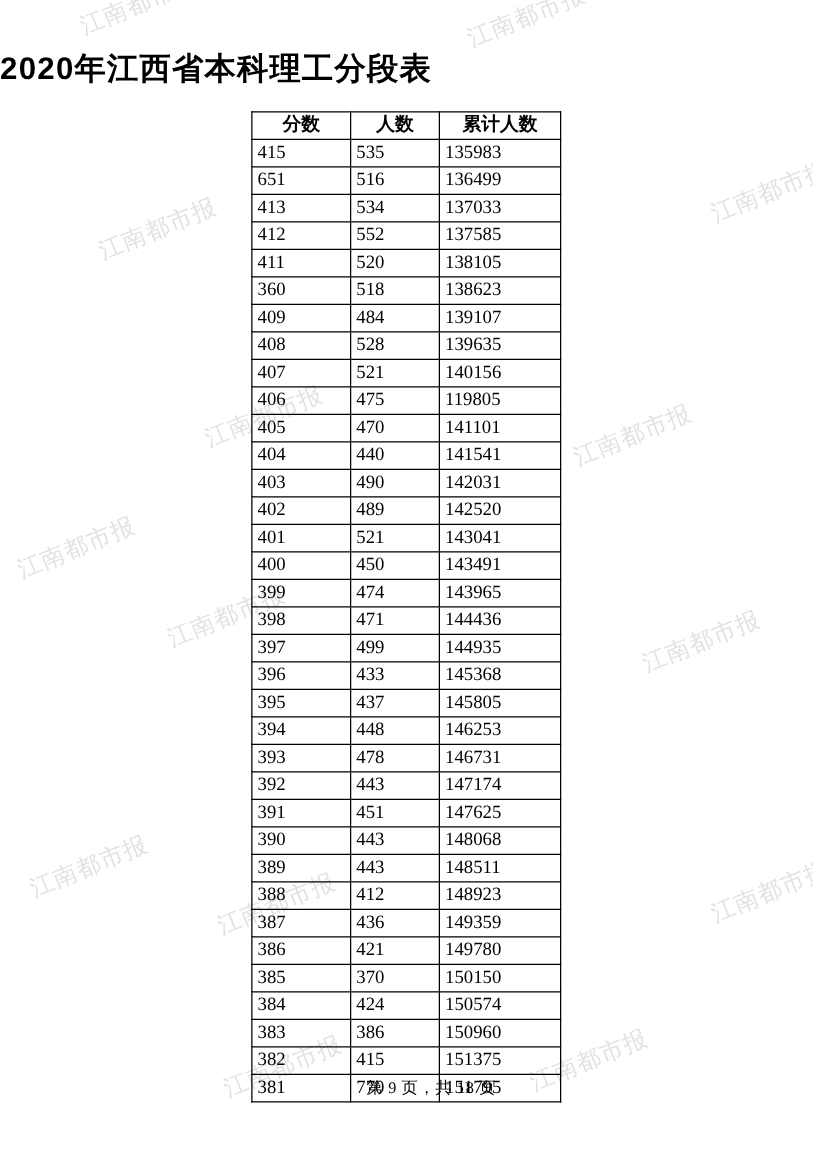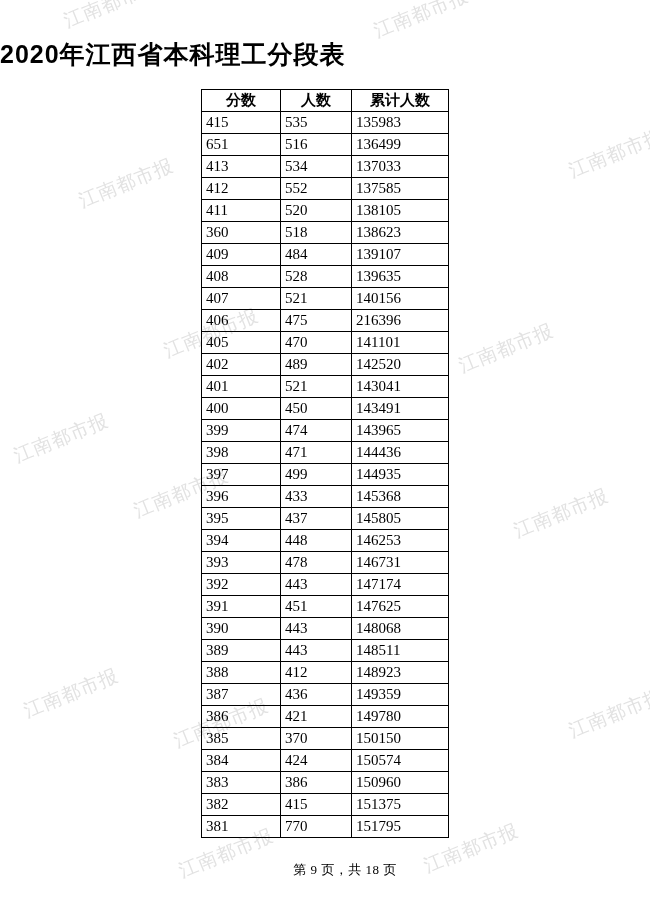--- a/index.html
+++ b/index.html
@@ -169,28 +169,38 @@
             <td class="col-cum">139635</td>
           </tr>
           <tr>
             <td class="col-score">407</td>
             <td class="col-count">521</td>
             <td class="col-cum">140156</td>
           </tr>
           <tr>
             <td class="col-score">406</td>
             <td class="col-count">475</td>
-            <td class="col-cum">216396</td>
+            <td class="col-cum">119805</td>
           </tr>
           <tr>
             <td class="col-score">405</td>
             <td class="col-count">470</td>
             <td class="col-cum">141101</td>
           </tr>
           <tr>
+            <td class="col-score">404</td>
+            <td class="col-count">440</td>
+            <td class="col-cum">141541</td>
+          </tr>
+          <tr>
+            <td class="col-score">403</td>
+            <td class="col-count">490</td>
+            <td class="col-cum">142031</td>
+          </tr>
+          <tr>
             <td class="col-score">402</td>
             <td class="col-count">489</td>
             <td class="col-cum">142520</td>
           </tr>
           <tr>
             <td class="col-score">401</td>
             <td class="col-count">521</td>
             <td class="col-cum">143041</td>
           </tr>
           <tr>

